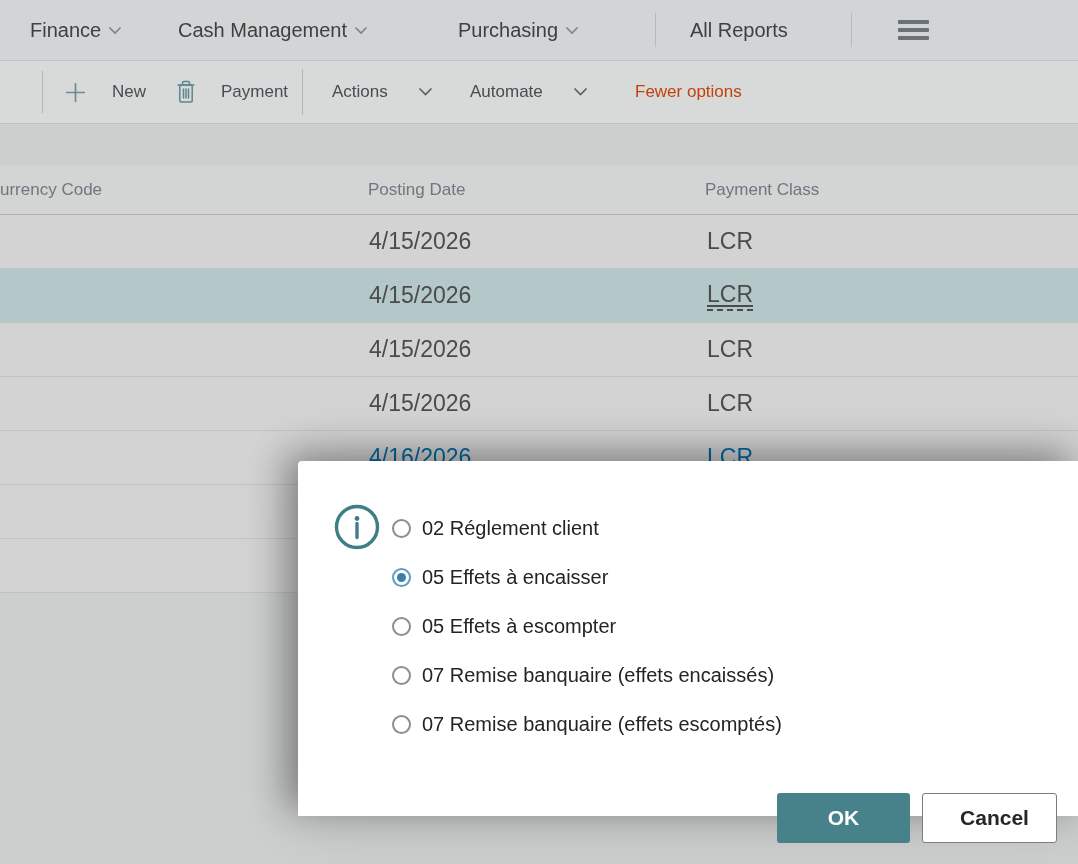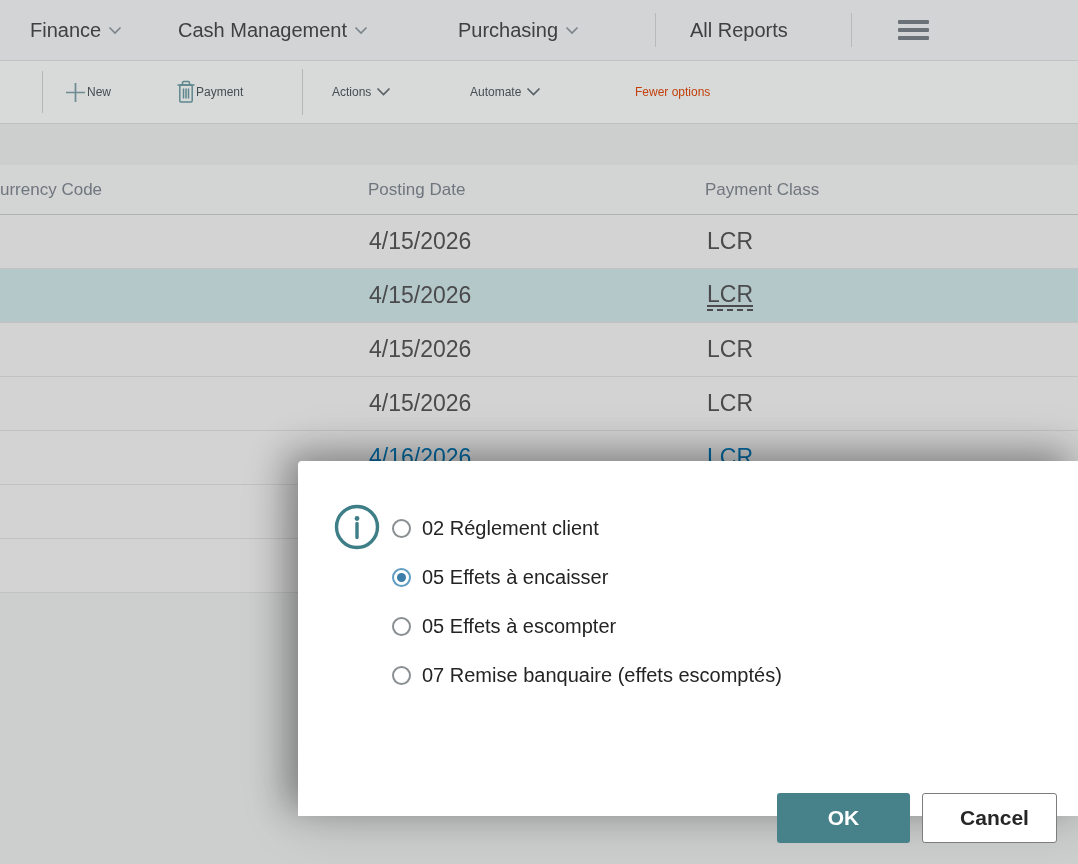--- a/index.html
+++ b/index.html
@@ -9,21 +9,21 @@
     -webkit-font-smoothing:antialiased;
   }
   
   .topnav{position:absolute;top:0;left:0;right:0;height:60px;background:#d2d4d5;border-bottom:1px solid #c1c3c4;}
   .nav-item{position:absolute;top:0;height:60px;display:flex;align-items:center;gap:7px;font-size:20px;color:#404040;cursor:pointer;white-space:nowrap;}
   .nav-sep{position:absolute;top:13px;width:1px;height:34px;background:#b7b9ba;}
   .hamburger{position:absolute;top:0;height:60px;display:flex;flex-direction:column;justify-content:center;gap:4px;cursor:pointer;}
   .hamburger b{display:block;width:31px;height:4px;background:#6b7179;border-radius:1px;}
   
   .actionbar{position:absolute;top:61px;left:0;right:0;height:62px;background:#d8d9d9;border-bottom:1px solid #c0c0c0;}
-  .act-item{position:absolute;top:0;height:62px;display:flex;align-items:center;gap:0;font-size:12px;color:#454e52;cursor:pointer;white-space:nowrap;}
+  .act-item{position:absolute;top:0;height:62px;display:flex;align-items:center;gap:25px;font-size:17px;color:#454e52;cursor:pointer;white-space:nowrap;}
   .act-sep{position:absolute;width:1px;background:#b6b6b6;}
   .act-dim{color:#c2410c;}
   .icon-svg{display:block;}
   
   .thead{position:absolute;top:165px;left:0;right:0;height:49px;background:#d3d4d4;border-bottom:1px solid #b2b2b2;}
   .th{position:absolute;top:0;height:49px;display:flex;align-items:center;font-size:17px;color:#6f767e;white-space:nowrap;cursor:pointer;}
   .tbody{position:absolute;top:215px;left:0;right:0;}
   .row{position:relative;height:53px;border-bottom:1px solid #c2c2c2;background:#d3d3d3;cursor:pointer;}
   .row.selected{background:#b4c8ca;}
   .cell{position:absolute;top:0;height:53px;display:flex;align-items:center;font-size:23px;color:#4b4b4d;white-space:nowrap;}
@@ -183,20 +183,24 @@
             <i></i>
           </span>
         <span class="opt-label">05 Effets à encaisser</span>
       </div>
       <div class="option">
         <span class="radio"></span>
         <span class="opt-label">05 Effets à escompter</span>
       </div>
       <div class="option">
         <span class="radio"></span>
+        <span class="opt-label">07 Remise banquaire (effets encaissés)</span>
+      </div>
+      <div class="option">
+        <span class="radio"></span>
         <span class="opt-label">07 Remise banquaire (effets escomptés)</span>
       </div>
     </div>
 
     <div class="btn btn-ok">OK</div>
     <div class="btn btn-cancel">Cancel</div>
   </div>
 
 </div>
 

